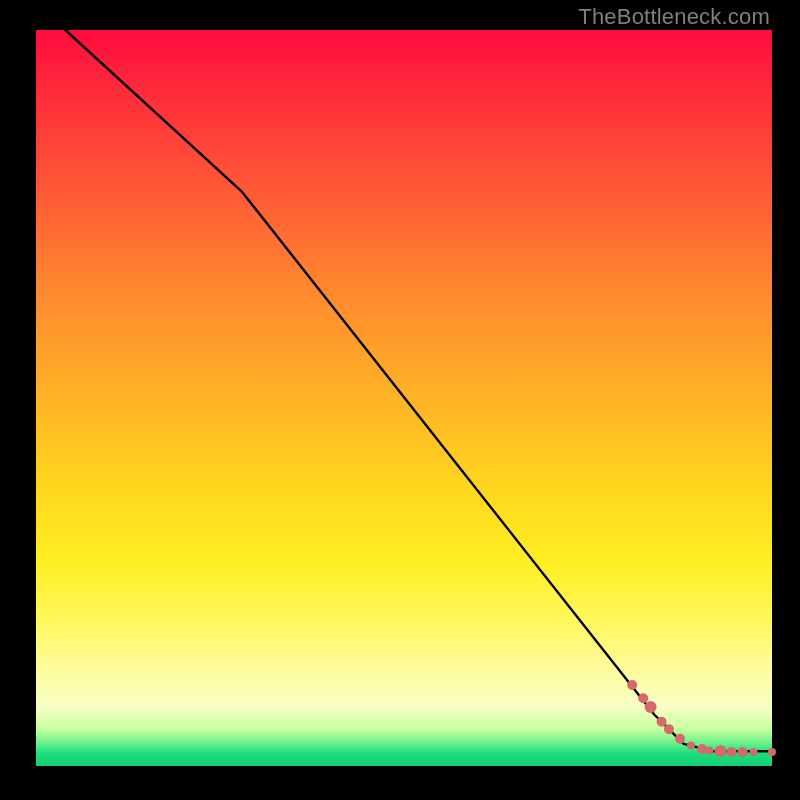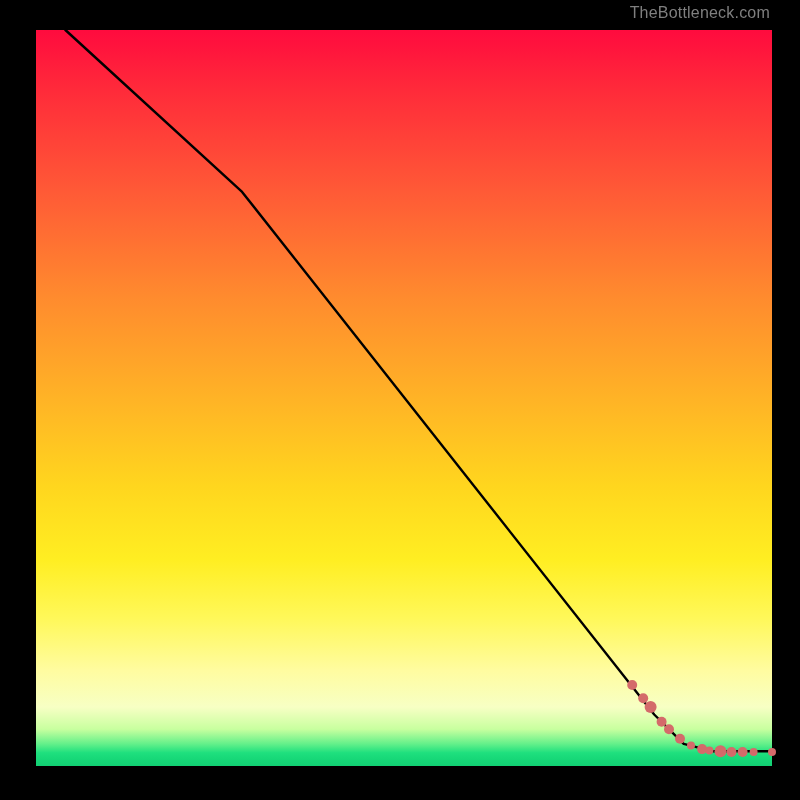--- a/index.html
+++ b/index.html
@@ -44,21 +44,21 @@
       #1fe07e 98.2%,
       #17d878 99%,
       #12d074 100%
     );
   }
   .watermark {
     position: absolute;
     top: 4px;
     right: 30px;
     color: #7f7f7f;
-    font-size: 16px;
+    font-size: 22px;
     font-weight: 500;
     letter-spacing: 0.2px;
     user-select: none;
   }
   svg.overlay {
     position: absolute;
     left: 36px;
     top: 30px;
     width: 736px;
     height: 736px;

